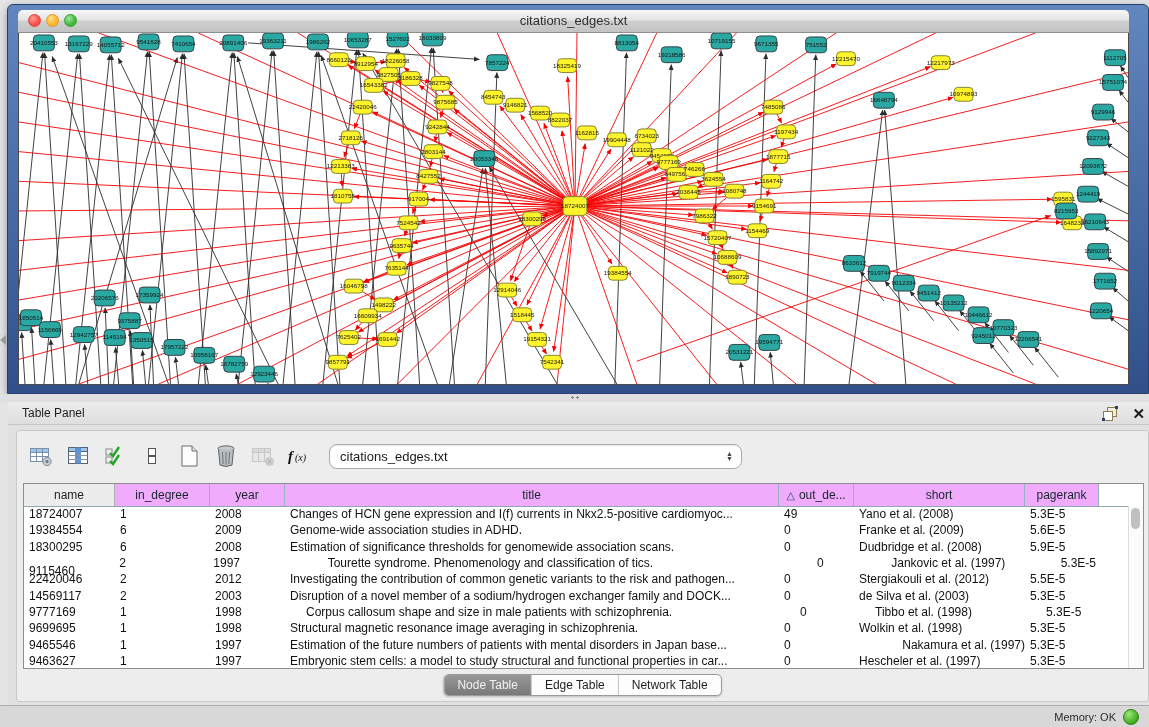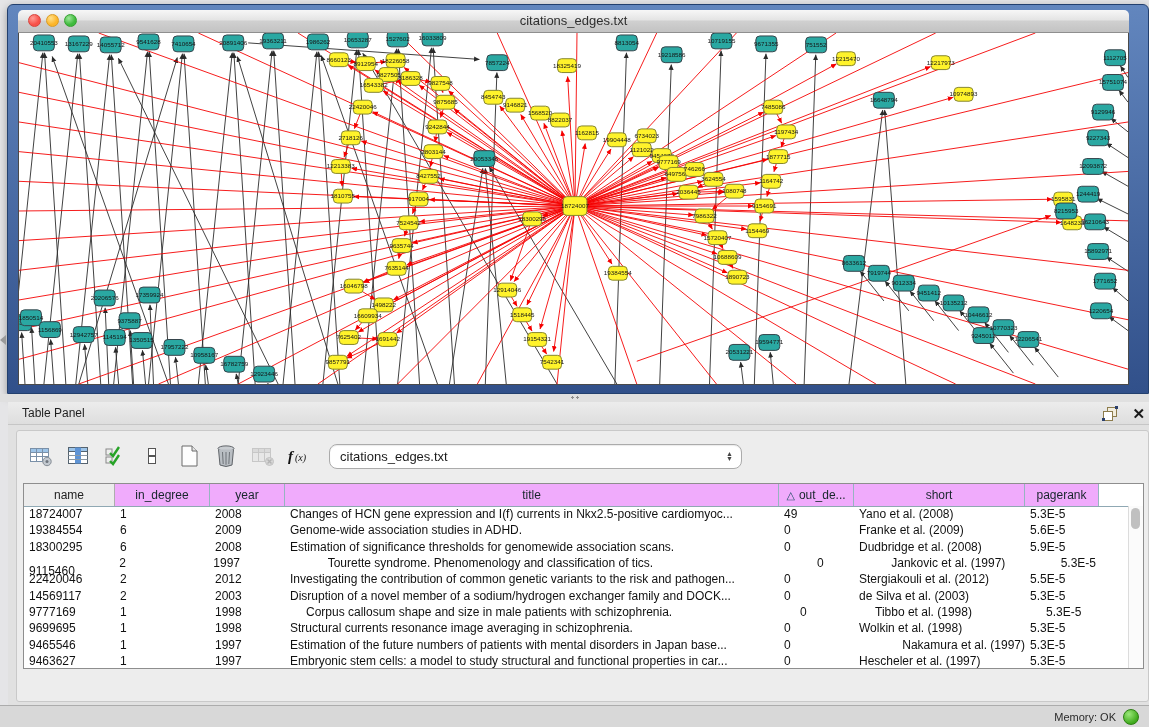--- a/index.html
+++ b/index.html
@@ -975,21 +975,21 @@
               <div class="td" style="width: 75px;">1998</div>
               <div class="td" style="width: 494px; margin-left: 16px;">Corpus callosum shape and size in male patients with schizophrenia.</div>
               <div class="td" style="width: 75px;">0</div>
               <div class="td" style="width: 171px;">Tibbo et al. (1998)</div>
               <div class="td" style="width: 74px;">5.3E-5</div>
             </div>
             <div class="trow">
               <div class="td" style="width: 91px;">9699695</div>
               <div class="td" style="width: 95px;">1</div>
               <div class="td" style="width: 75px;">1998</div>
-              <div class="td" style="width: 494px;">Structural currents resonance image averaging in schizophrenia.</div>
+              <div class="td" style="width: 494px;">Structural magnetic resonance image averaging in schizophrenia.</div>
               <div class="td" style="width: 75px;">0</div>
               <div class="td" style="width: 171px;">Wolkin et al. (1998)</div>
               <div class="td" style="width: 74px;">5.3E-5</div>
             </div>
             <div class="trow">
               <div class="td" style="width: 91px;">9465546</div>
               <div class="td" style="width: 95px;">1</div>
               <div class="td" style="width: 75px;">1997</div>
               <div class="td" style="width: 494px;">Estimation of the future numbers of patients with mental disorders in Japan base...</div>
               <div class="td" style="width: 75px;">0</div>
@@ -1004,20 +1004,25 @@
               <div class="td" style="width: 75px;">0</div>
               <div class="td" style="width: 171px;">Hescheler et al. (1997)</div>
               <div class="td" style="width: 74px;">5.3E-5</div>
             </div>
           </div>
         <div class="vsb">
             <div class="thumb"></div>
           </div>
       </div>
 
+      <div class="tabs" id="tabs">
+          <div class="tab sel">Node Table</div>
+          <div class="tab">Edge Table</div>
+          <div class="tab">Network Table</div>
+        </div>
     </div>
   </div>
 
   <div class="statusbar">
     <span>Memory: OK</span>
     <span class="memdot"></span>
   </div>
 </div>
 
 </body></html>

